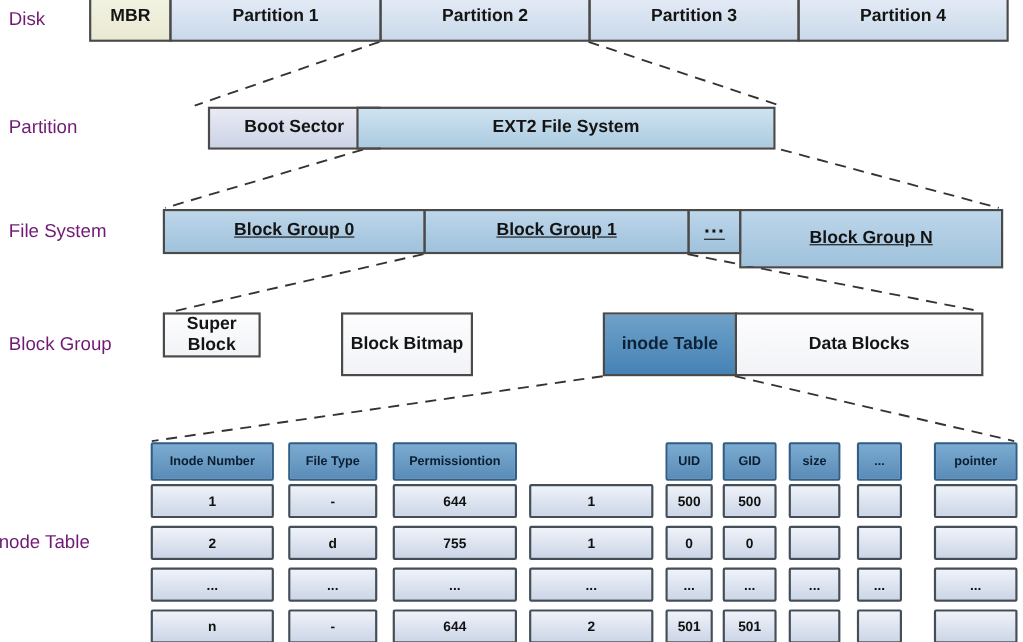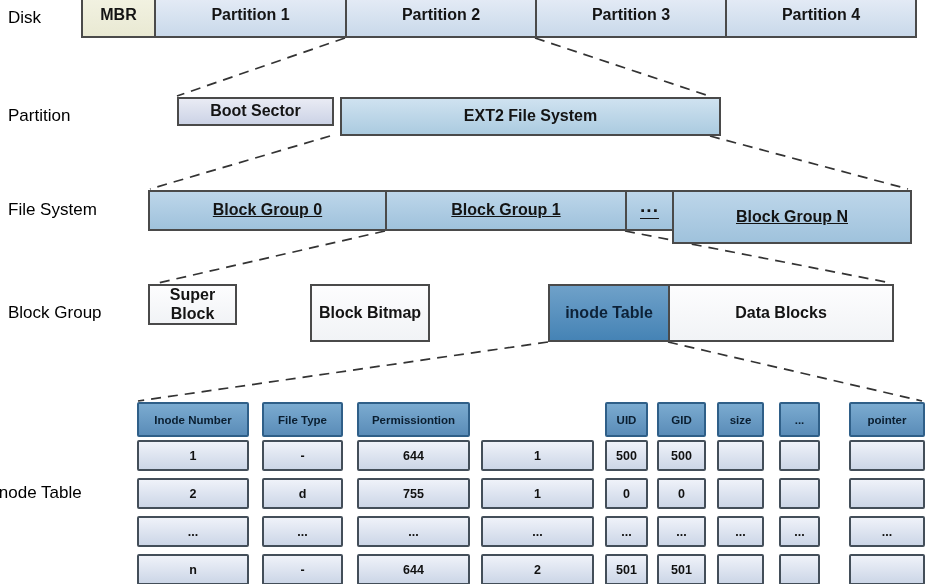--- a/index.html
+++ b/index.html
@@ -1,21 +1,21 @@
 <!DOCTYPE html>
 <html><head>
 <meta charset="utf-8">
 <style>
   html,body{margin:0;padding:0;background:#ffffff;}
   .stage{
     position:relative;width:930px;height:584px;background:#ffffff;
     overflow:hidden;font-family:"Liberation Sans",sans-serif;
   }
   .rowlabel{
-    position:absolute;font-size:17px;font-weight:500;color:#000000;white-space:nowrap;
+    position:absolute;font-size:17px;font-weight:500;color:#701a75;white-space:nowrap;
   }
   .box{
     position:absolute;display:flex;align-items:center;justify-content:center;
     text-align:center;font-size:16px;font-weight:600;color:#141414;
     border:2px solid #4a4a4a;box-sizing:border-box;line-height:1.15;
   }
   .bg-mbr{background:linear-gradient(#f3f3e3,#e9e9d3);}
   .bg-part{background:linear-gradient(#e7edf7,#c9d9ea);}
   .bg-boot{background:linear-gradient(#e9ebf4,#ccd3e6);}
   .bg-ext2{background:linear-gradient(#cfe2f0,#abcbe0);}
@@ -61,22 +61,22 @@
   <div class="rowlabel" style="left:8px;top:200px">File System</div>
   <div class="rowlabel" style="left:8px;top:303px">Block Group</div>
   <div class="rowlabel" style="left:-5px;top:483px">inode Table</div>
 
   <div class="box bg-mbr" style="left:81px;top:-8px;width:75px;height:46px">MBR</div>
   <div class="box bg-part" style="left:154px;top:-8px;width:193px;height:46px">Partition 1</div>
   <div class="box bg-part" style="left:345px;top:-8px;width:192px;height:46px">Partition 2</div>
   <div class="box bg-part" style="left:535px;top:-8px;width:192px;height:46px">Partition 3</div>
   <div class="box bg-part" style="left:725px;top:-8px;width:192px;height:46px">Partition 4</div>
 
-  <div class="box bg-boot" style="left:177px;top:97px;width:157px;height:29px">Boot Sector</div>
-  <div class="box bg-ext2" style="left:340px;top:97px;width:381px;height:39px">EXT2 File System</div>
+  <div class="box bg-boot" style="left:189px;top:97px;width:157px;height:39px">Boot Sector</div>
+  <div class="box bg-ext2" style="left:324px;top:97px;width:381px;height:39px">EXT2 File System</div>
 
   <div class="box bg-bg3" style="left:148px;top:190px;width:239px;height:41px">Block Group 0</div>
   <div class="box bg-bg3" style="left:385px;top:190px;width:242px;height:41px">Block Group 1</div>
   <div class="box bg-bg3" style="left:625px;top:190px;width:49px;height:41px;font-size:19px;font-weight:bold">···</div>
   <div class="box bg-bg3" style="left:672px;top:190px;width:240px;height:54px">Block Group N</div>
 
   <div class="box bg-white" style="left:148px;top:284px;width:89px;height:41px">Super Block</div>
   <div class="box bg-white" style="left:310px;top:284px;width:120px;height:58px">Block Bitmap</div>
   <div class="box bg-itab" style="left:548px;top:284px;width:122px;height:58px">inode Table</div>
   <div class="box bg-white" style="left:668px;top:284px;width:226px;height:58px">Data Blocks</div>

